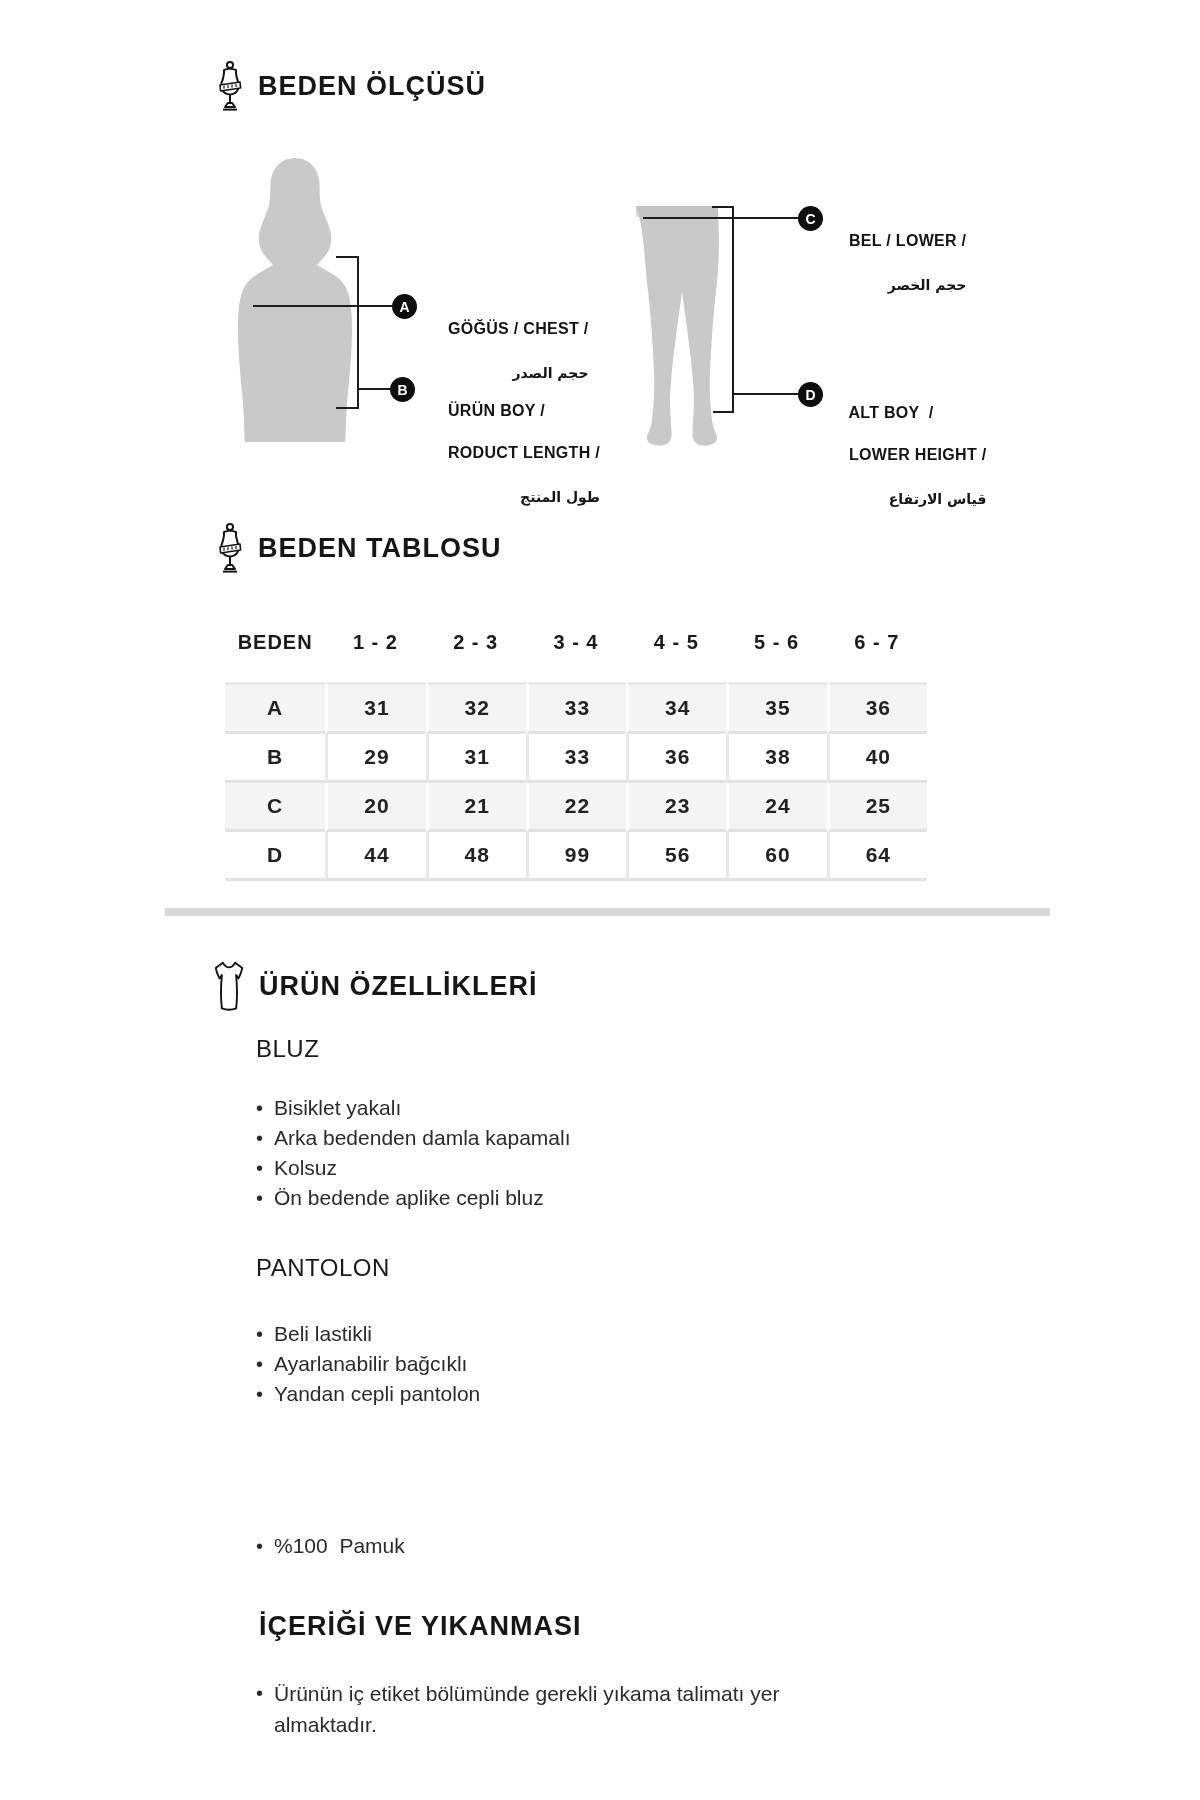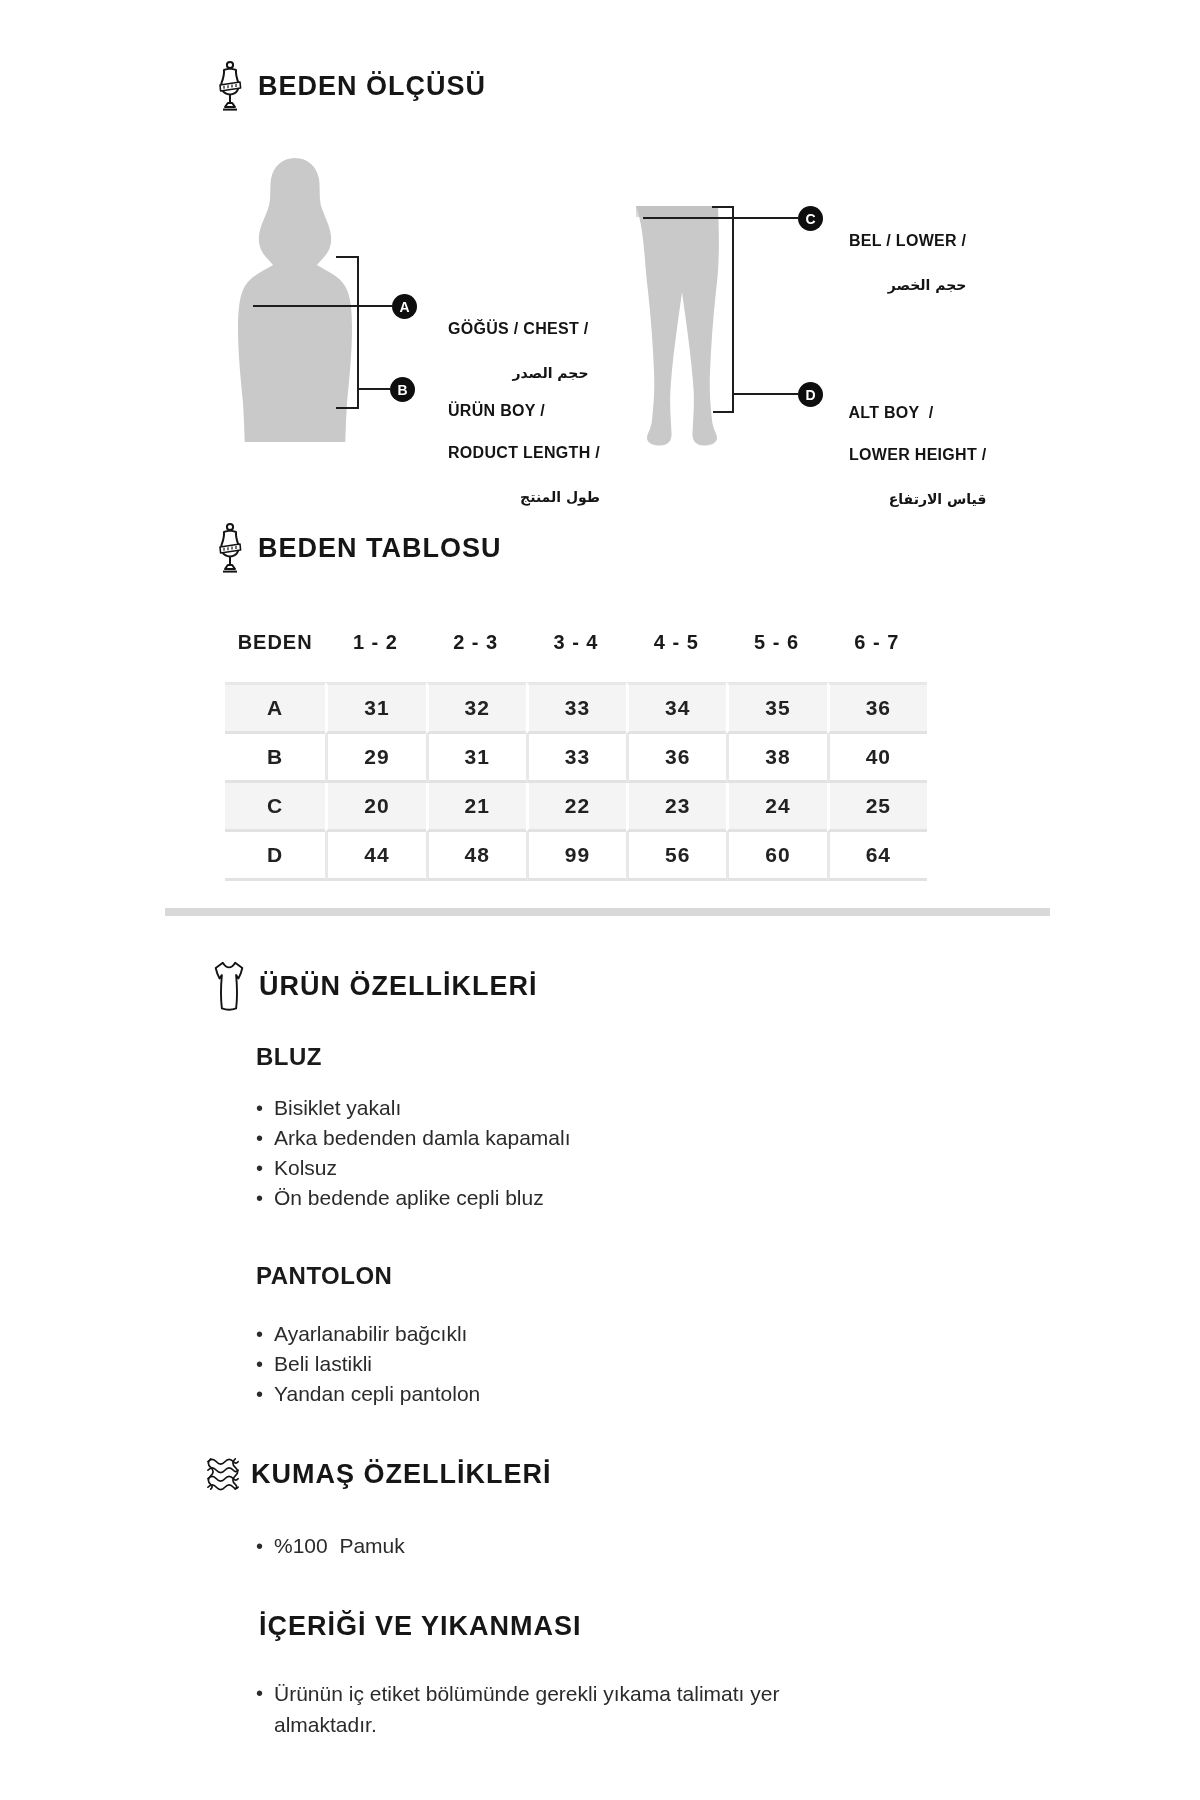--- a/index.html
+++ b/index.html
@@ -3,21 +3,21 @@
 <meta charset="utf-8">
 <style>
   html,body{margin:0;padding:0;background:#fff;}
   #page{position:relative;width:1200px;height:1800px;background:#fff;overflow:hidden;
         font-family:"Liberation Sans",sans-serif;color:#1d1d1b;}
   .abs{position:absolute;}
 
   
   .sec-head{position:absolute;display:flex;align-items:center;gap:11px;}
   .sec-head .ttl{font-size:27px;font-weight:bold;letter-spacing:1px;color:#161616;white-space:pre;}
-  .sub-head{position:absolute;font-size:24px;font-weight:bold;letter-spacing:.5px;color:#1a1a1a;white-space:pre;margin-top:8px;}
+  .sub-head{position:absolute;font-size:24px;font-weight:normal;letter-spacing:.5px;color:#1a1a1a;white-space:pre;}
 
   
   .sil{position:absolute;}
   .marker{position:absolute;width:25px;height:25px;border-radius:50%;background:#0e0e0e;color:#fff;
           font-size:14px;font-weight:bold;display:flex;align-items:center;justify-content:center;}
   .mlabel{position:absolute;font-size:16px;font-weight:bold;letter-spacing:.3px;line-height:21px;color:#141414;white-space:pre;}
   .mlabel .ar{display:block;font-family:"DejaVu Sans",sans-serif;font-weight:bold;font-size:14px;
               direction:rtl;text-align:right;margin-top:3px;letter-spacing:0;}
 
   
@@ -195,38 +195,25 @@
   <div class="sub-head" style="left:256px;top:1035px;">BLUZ</div>
   <ul class="blist" style="left:245px;top:1082px;width:700px;">
       <li>Bisiklet yakalı</li>
       <li>Arka bedenden damla kapamalı</li>
       <li>Kolsuz</li>
       <li>Ön bedende aplike cepli bluz</li>
     </ul>
 
   <div class="sub-head" style="left:256px;top:1254px;">PANTOLON</div>
   <ul class="blist" style="left:245px;top:1308px;width:700px;">
+      <li>Beli lastikli</li>
       <li>Ayarlanabilir bağcıklı</li>
-      <li>Beli lastikli</li>
       <li>Yandan cepli pantolon</li>
     </ul>
 
-  <div class="sec-head" style="left:206px;top:1452px;">
-    <svg class="icon" width="34" height="44" viewBox="0 0 36 36">
-      <g stroke="#141414" stroke-width="1.8" fill="none" stroke-linecap="round">
-        <path d="M2,5  q4.5,-5 9,0 q4.5,5 9,0 q4.5,-5 9,0 q2.5,3 5,0"></path>
-        <path d="M2,14 q4.5,-5 9,0 q4.5,5 9,0 q4.5,-5 9,0 q2.5,3 5,0"></path>
-        <path d="M2,23 q4.5,-5 9,0 q4.5,5 9,0 q4.5,-5 9,0 q2.5,3 5,0"></path>
-        <path d="M2,32 q4.5,-5 9,0 q4.5,5 9,0 q4.5,-5 9,0 q2.5,3 5,0"></path>
-        <path d="M5,2  q-5,4.5 0,9 q5,4.5 0,9 q-5,4.5 0,9 q3,2.5 0,5"></path>
-        <path d="M31,2 q-5,4.5 0,9 q5,4.5 0,9 q-5,4.5 0,9 q3,2.5 0,5"></path>
-      </g>
-    </svg>
-    <span class="ttl">KUMAŞ ÖZELLİKLERİ</span>
-  </div>
   <ul class="blist" style="left:245px;top:1520px;width:700px;">
       <li>%100  Pamuk</li>
     </ul>
 
   <div class="sec-head" style="left:259px;top:1611px;justify-content:center;">
     <span class="ttl">İÇERİĞİ VE YIKANMASI</span>
   </div>
   <ul class="blist care" style="left:245px;top:1667px;width:620px;">
       <li>Ürünün iç etiket bölümünde gerekli yıkama talimatı yer almaktadır.</li>
     </ul>

